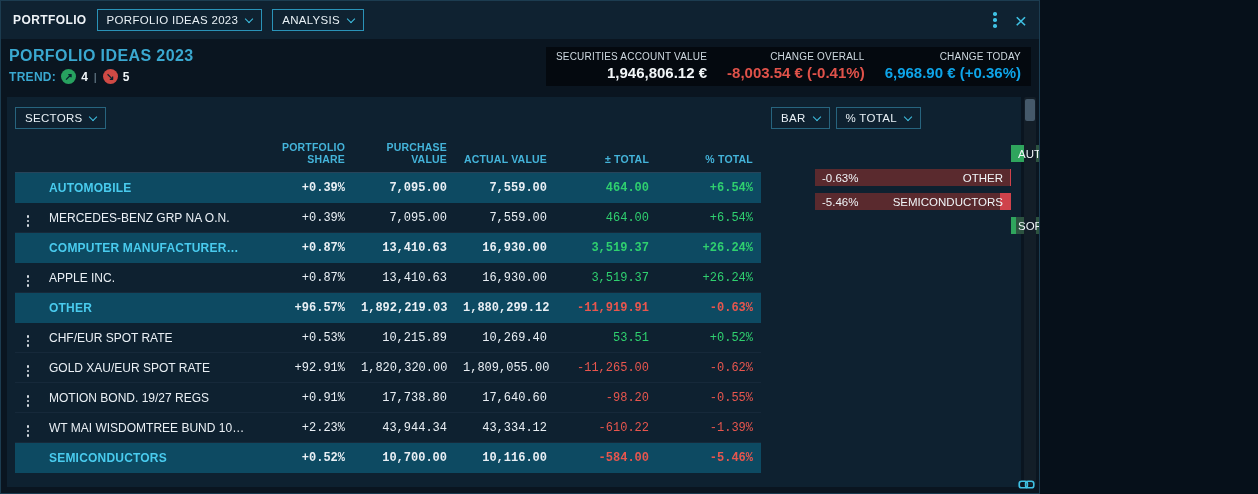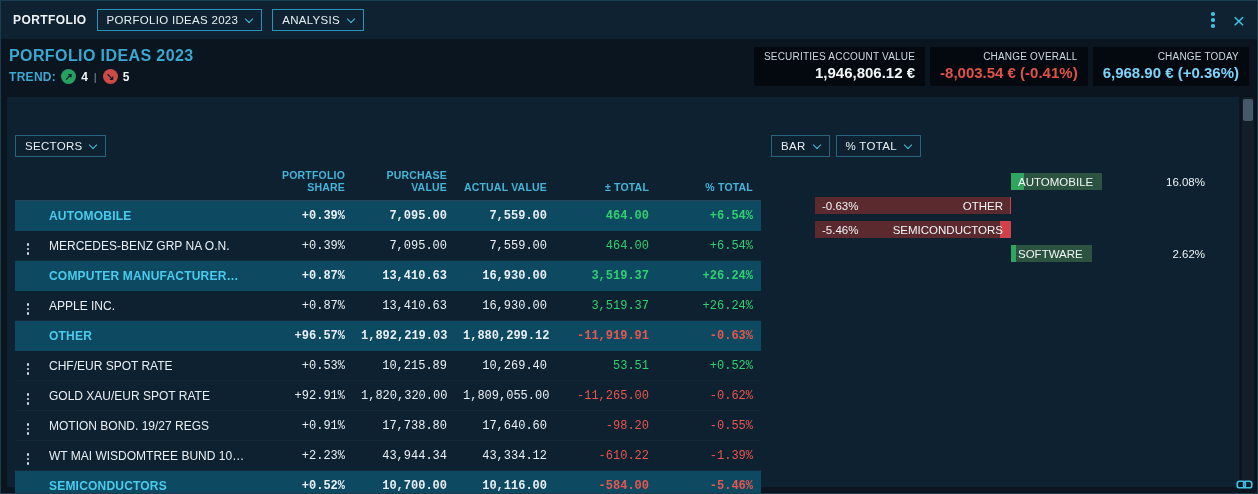--- a/index.html
+++ b/index.html
@@ -1,17 +1,17 @@
 <!DOCTYPE html>
 <html><head>
 <meta charset="utf-8">
 <style>
   * { margin:0; padding:0; box-sizing:border-box; }
   html,body { width:1258px; height:494px; background:#06101a; font-family:"Liberation Sans", sans-serif; }
-  .app { position:relative; width:1258px; height:494px; background:#0a1520; border:1px solid #1c3c50; overflow:hidden; }
+  .app { position:relative; width:1040px; height:494px; background:#0a1520; border:1px solid #1c3c50; overflow:hidden; }
 
   
   .topbar { height:38px; background:#0f2231; display:flex; align-items:center; padding:0 12px; gap:10px; }
   .topbar-label { color:#eef3f7; font-weight:bold; font-size:12px; letter-spacing:.4px; }
   .ddl { background:transparent; border:1px solid #2a93b8; color:#e8f0f5; font-size:11.5px; letter-spacing:.3px;
          padding:4px 9px; display:inline-flex; align-items:center; gap:8px; font-family:inherit; cursor:pointer; }
   .ddl.dim { border-color:#27647e; }
   .chev { width:6px; height:6px; border-right:1.5px solid #3fc1e3; border-bottom:1.5px solid #3fc1e3;
           transform:rotate(45deg); margin-top:-3px; display:inline-block; }
   .topbar-right { margin-left:auto; display:flex; align-items:center; gap:16px; }
@@ -23,32 +23,32 @@
   .pagehead { display:flex; justify-content:space-between; align-items:flex-start; padding:8px 8px 0 8px; height:58px; }
   .page-title { color:#3aa8d0; font-size:16px; font-weight:600; letter-spacing:.4px; }
   .trend-row { margin-top:4px; display:flex; align-items:center; gap:5px; }
   .trend-label { color:#3aa8d0; font-weight:bold; font-size:12px; letter-spacing:.3px; }
   .trend-ico { width:15px; height:15px; border-radius:50%; display:inline-flex; align-items:center; justify-content:center;
                font-size:10px; color:#07222e; font-weight:bold; }
   .trend-ico.up { background:#27a15f; }
   .trend-ico.down { background:#cf4a45; }
   .trend-count { color:#f0f5f8; font-weight:bold; font-size:12px; }
   .trend-sep { color:#7c93a3; font-size:11px; padding:0 1px; }
-  .stats { display:flex; gap:5px; }
+  .stats { display:flex; }
   .stat { background:#04090f; padding:4px 10px 5px; min-width:150px; text-align:right; }
   .stat-label { font-size:10px; color:#cfd9e0; letter-spacing:.2px; white-space:nowrap; }
   .stat-value { font-size:15px; font-weight:bold; margin-top:2px; color:#f2f6f8; white-space:nowrap; }
   .stat-value.negative { color:#e0524a; }
-  .stat-value.positive { color:#7dd3fc; }
+  .stat-value.positive { color:#0ea5e9; }
 
   
   .content { position:absolute; left:6px; right:18px; top:96px; bottom:6px; background:#0e2130; padding:10px 8px; display:flex; }
   .table-panel { width:748px; flex:none; }
   .chart-panel { flex:1; margin-left:8px; position:relative; }
-  .panel-controls { display:flex; gap:6px; margin-bottom:10px;margin-top:28px; }
+  .panel-controls { display:flex; gap:6px; margin-bottom:10px; }
 
   
   table.positions { border-collapse:collapse; width:746px; table-layout:fixed; }
   col.c0{width:26px} col.c1{width:212px} col.c2{width:100px} col.c3{width:102px} col.c4{width:100px} col.c5{width:102px} col.c6{width:104px}
   th { color:#44b4da; font-size:10.5px; text-align:right; padding:2px 8px 7px; vertical-align:bottom;
        white-space:pre-line; line-height:1.15; font-weight:bold; border-bottom:1px solid #27445a; letter-spacing:.2px; }
   td { font-size:12px; padding:0 8px; height:30px; border-bottom:1px solid #16293a; color:#e9eff4; }
   .num { text-align:right; white-space:nowrap;font-family:Liberation Mono, monospace; }
   .name-cell { white-space:nowrap; overflow:hidden; text-overflow:ellipsis; }
   tr.sector { background:#0d4a62; }

